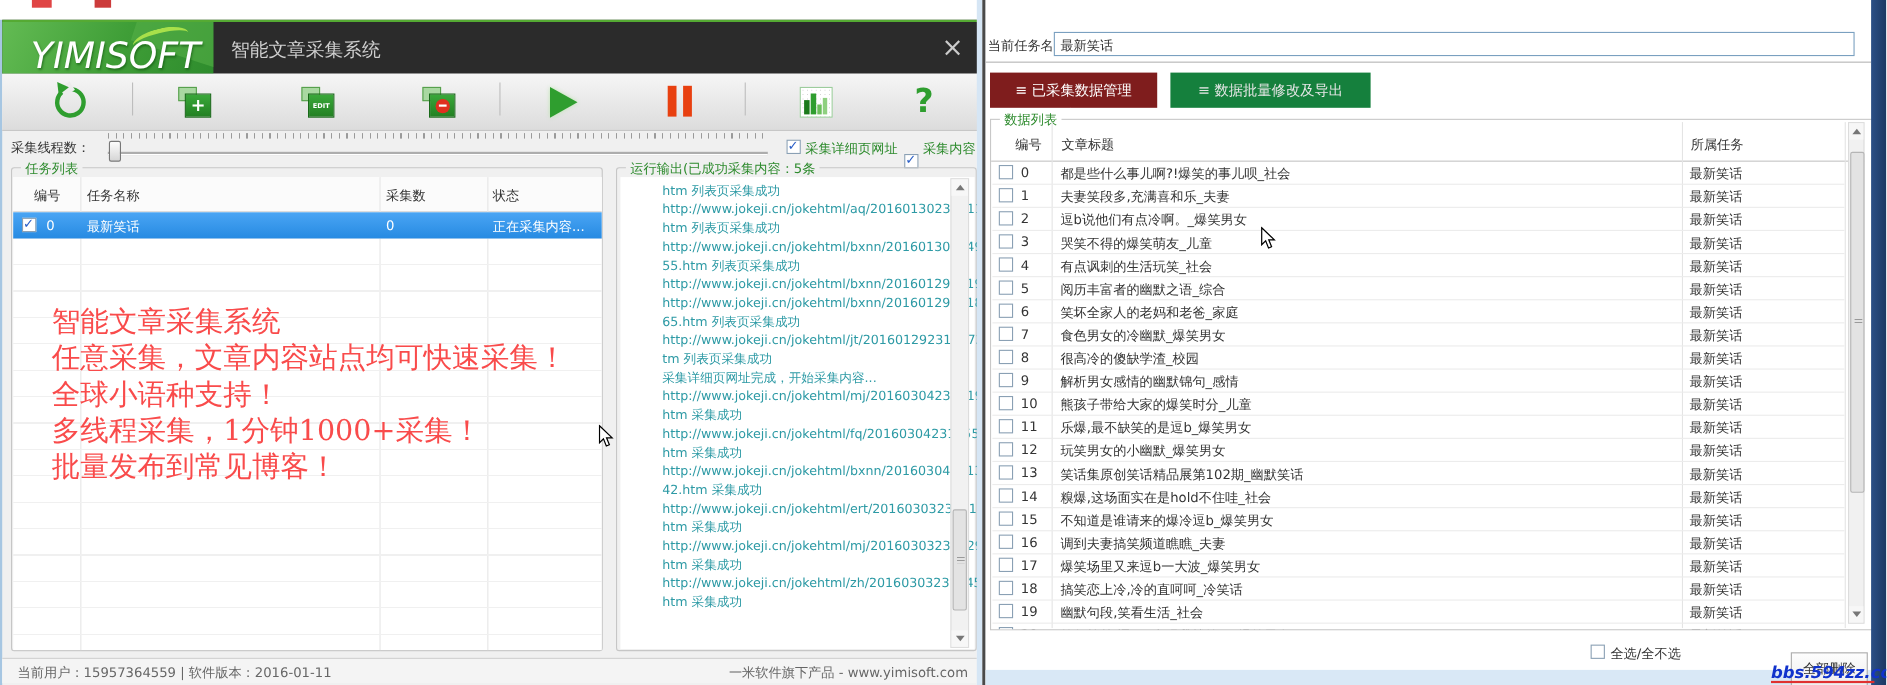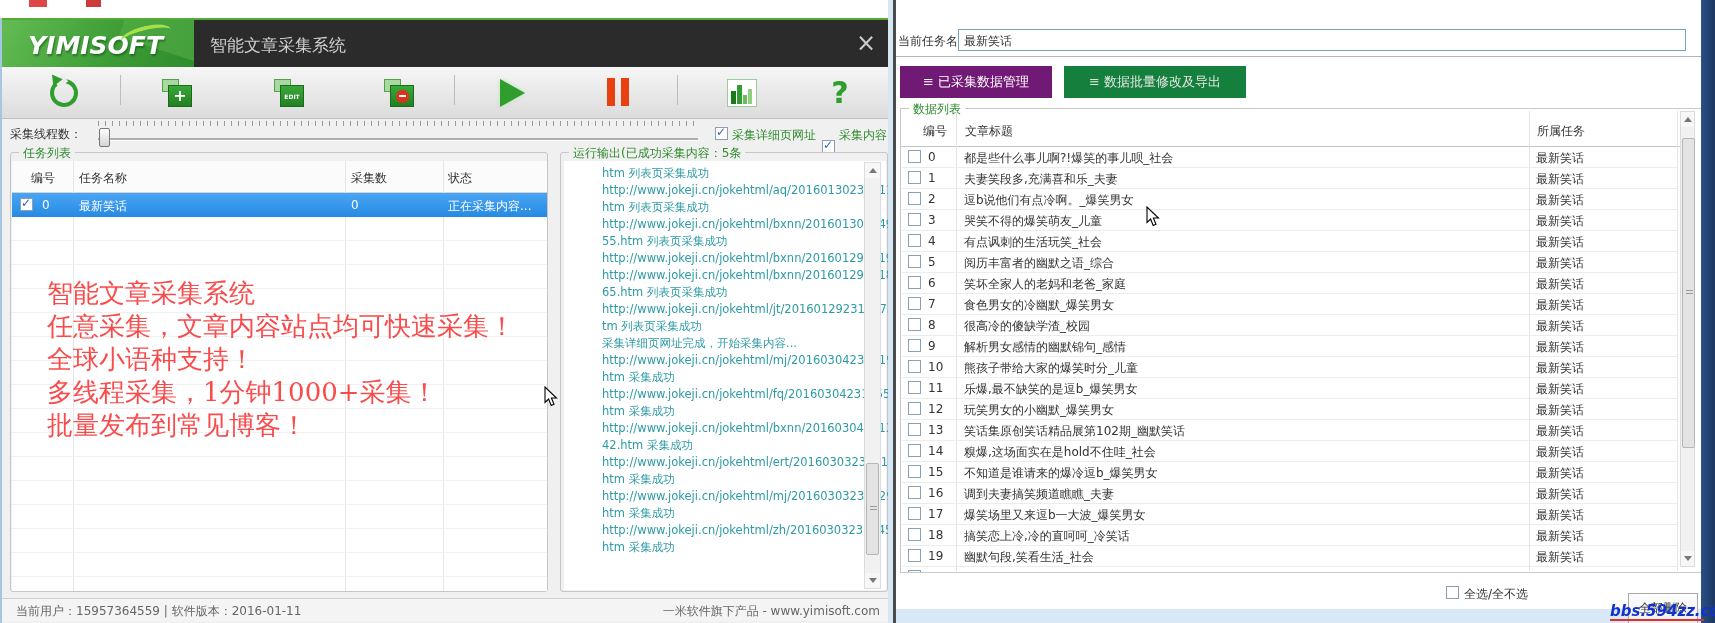--- a/index.html
+++ b/index.html
@@ -10,21 +10,21 @@
   
   .art-red1{left:29px;top:0;width:18px;height:7px;background:#e04545;}
   .art-red2{left:86px;top:0;width:15px;height:7px;background:#cc3b3b;}
 
   
   #left-win{left:0;top:18px;width:888px;height:605px;background:#f0f0f0;
             border-left:2px solid #a6c6e2;box-sizing:border-box;}
   #lw-titlebar{left:0;top:0;width:888px;height:49px;background:#2b2b2b;border-top:2px solid #55aa33;box-sizing:border-box;}
   #lw-logo{left:0;top:0;width:192px;height:47px;background:linear-gradient(115deg,#63bb53 0%,#3f9e37 55%,#2e8c2d 100%);overflow:hidden;}
   #lw-logo::after{content:'';position:absolute;right:-22px;top:-28px;width:90px;height:60px;background:#57b049;transform:rotate(18deg);opacity:.55;}
-  #lw-logo-text{left:26px;top:11px;color:#fff;font-style:italic;font-weight:700;font-size:25px;letter-spacing:0px;text-shadow:1px 2px 2px rgba(0,60,0,.45);z-index:2;}
+  #lw-logo-text{left:26px;top:11px;color:#fff;font-style:italic;font-weight:400;font-size:33px;letter-spacing:0px;text-shadow:1px 2px 2px rgba(0,60,0,.45);z-index:2;}
   #lw-logo-swoosh{left:118px;top:6px;width:52px;height:16px;border-top:4px solid #a8e04a;border-radius:50%;transform:rotate(-14deg);z-index:2;}
   #lw-title{left:208px;top:14px;font-size:17px;color:#cfcfcf;}
   #lw-close{left:846px;top:6px;width:36px;height:34px;display:flex;align-items:center;justify-content:center;
             color:#cccccc;font-size:24px;border-radius:50%;cursor:default;}
 
   #lw-toolbar{left:0;top:49px;width:888px;height:52px;background:linear-gradient(#f6f6f6,#dcdcdc);border-bottom:1px solid #c2c2c2;box-sizing:border-box;}
   .tool{position:absolute;top:5px;width:40px;height:42px;display:flex;align-items:center;justify-content:center;}
   .tsep{position:absolute;top:8px;width:1px;height:30px;background:#bdbdbd;}
 
   .ic-refresh{position:relative;width:20px;height:20px;border:4px solid #2f9e2f;border-radius:50%;transform:rotate(-35deg);}
@@ -101,21 +101,21 @@
   #gap{left:888px;top:0;width:5px;height:623px;background:#d6e6f5;}
   #rw-border{left:893px;top:0;width:3px;height:623px;background:#4a4a4a;}
   #right-win{left:896px;top:0;width:805px;height:623px;background:#fff;}
 
   #rw-taskname-label{left:2px;top:33px;color:#333;}
   #rw-taskname-box{left:62px;top:29px;width:728px;height:22px;border:1px solid #7aa0c0;box-sizing:border-box;background:#fff;}
   #rw-taskname-box span{position:absolute;left:5px;top:3px;color:#333;}
   #rw-sep{left:0;top:56px;width:805px;height:1px;background:#b4b4b4;}
 
   .rtab{position:absolute;top:66px;height:32px;display:flex;align-items:center;justify-content:center;color:#fff;font-size:13px;}
-  #rtab1{left:4px;width:152px;background:#701a75;}
+  #rtab1{left:4px;width:152px;background:#7f1d1d;}
   #rtab2{left:168px;width:182px;background:#15803d;color:#e6e6e6;}
   #rtab-notch{left:70px;top:91px;width:0;height:0;border:7px solid transparent;border-bottom:8px solid #fff;}
 
   #data-group{left:4px;top:108px;width:803px;height:465px;border:1px solid #c8c8c8;box-sizing:border-box;}
   .group-label-w{position:absolute;top:-8px;left:8px;background:#fff;padding:0 4px;color:#2e8b2e;}
   .rth{position:absolute;top:14px;color:#333;}
   #rth-id{left:22px;} #rth-title{left:64px;} #rth-task{left:636px;}
   #rw-header-line{position:absolute;left:0;top:37px;width:794px;height:1px;background:#c4c4c4;}
   .rcol{position:absolute;top:2px;width:1px;height:460px;background:#e4e4e4;}
   #rc1{left:55px;} #rc2{left:628px;} #rc3{left:776px;}

